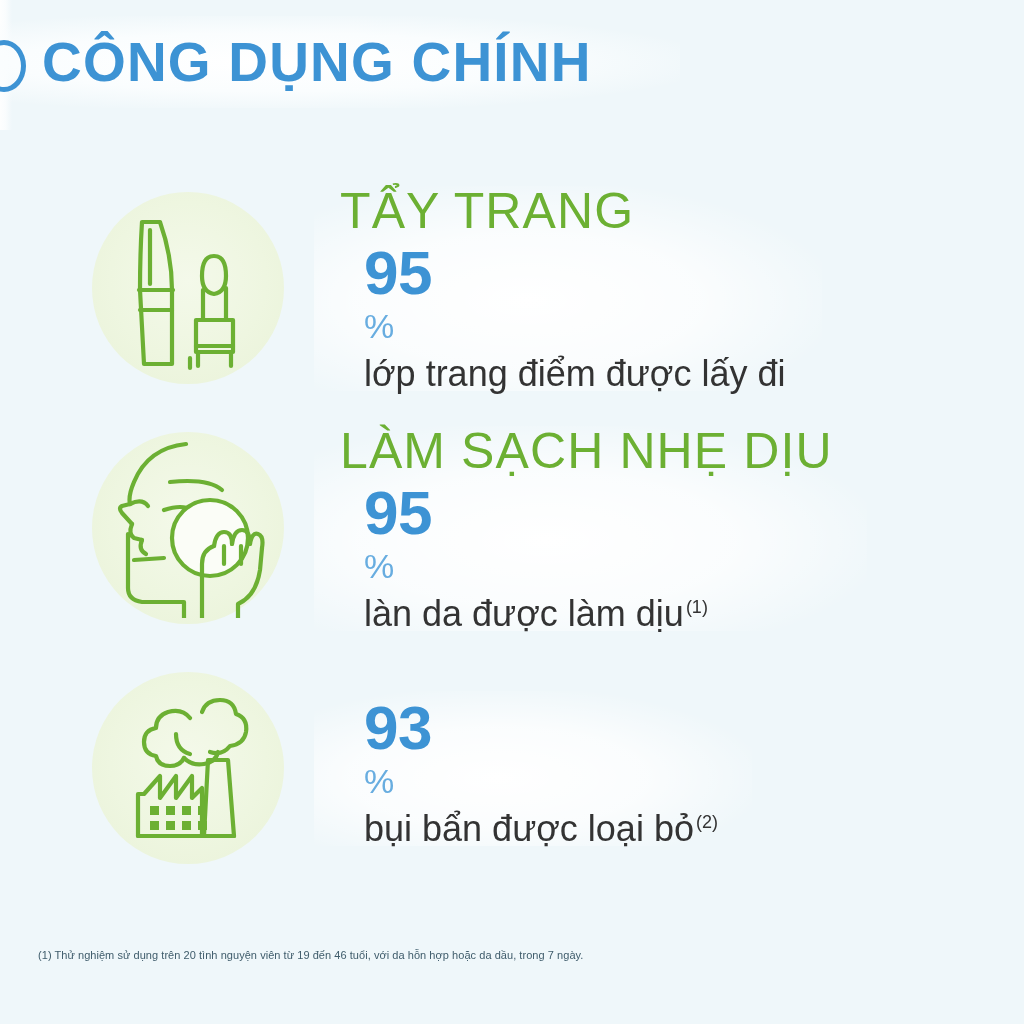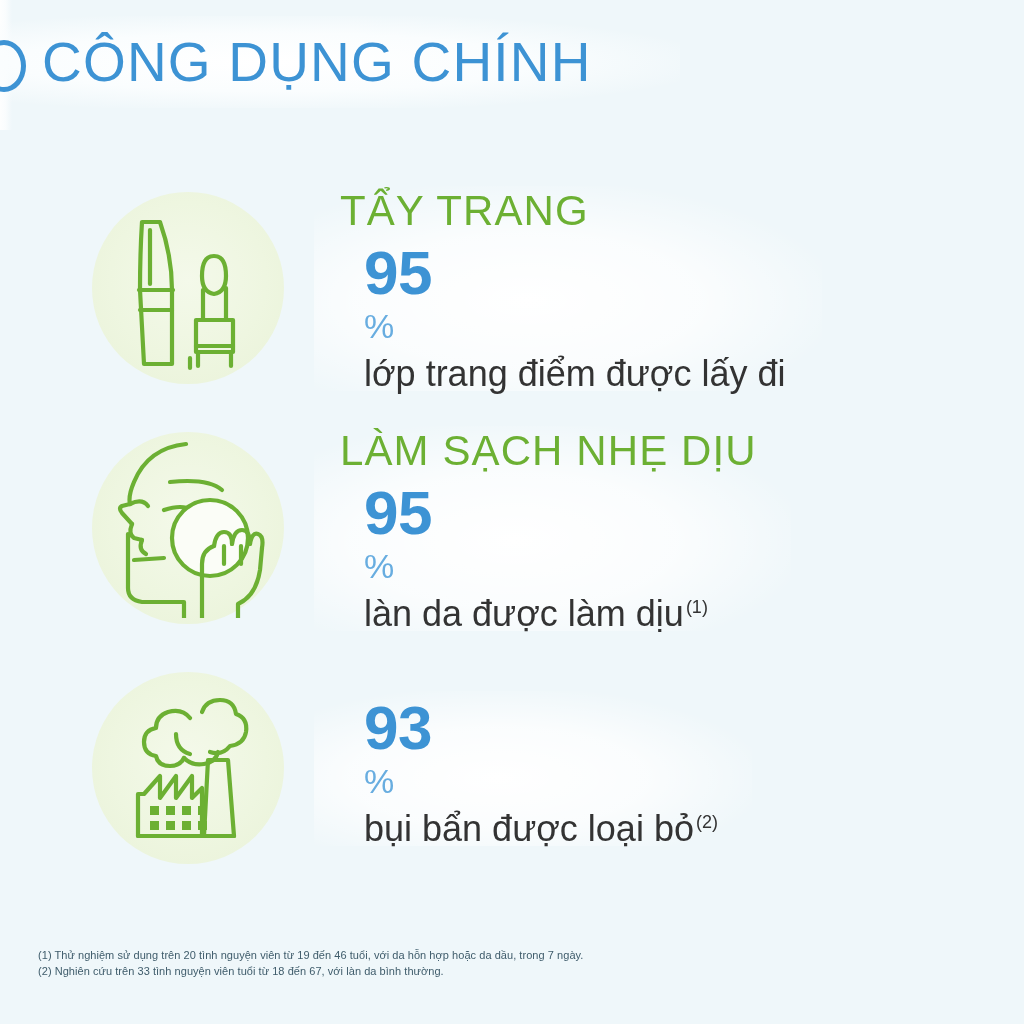--- a/index.html
+++ b/index.html
@@ -64,21 +64,21 @@
     clip-path: inset(0 0 0 18px);
   }
   .page-title {
     position: absolute;
     left: 42px;
     top: 14px;
     font-size: 55px;
     line-height: 64px;
     letter-spacing: 1.2px;
     color: #3d93d4;
-    font-weight: 400;
+    font-weight: 700;
     white-space: nowrap;
   }
 
   
   .benefits {
     position: absolute;
     left: 0;
     top: 168px;
     width: 1024px;
   }
@@ -118,21 +118,21 @@
     height: 180px;
   }
 
   .benefit-text {
     position: relative;
     margin-left: 52px;
     padding-top: 4px;
   }
   .benefit-title {
     color: #6cb033;
-    font-size: 42px;
+    font-size: 50px;
     line-height: 50px;
     letter-spacing: 1.1px;
     font-weight: 400;
     white-space: nowrap;
   }
   .benefit-stat {
     display: flex;
     align-items: baseline;
     margin-top: 4px;
     white-space: nowrap;
@@ -319,16 +319,15 @@
           <span class="stat-percent">%</span>
           <span class="stat-caption"><span>bụi bẩn được loại bỏ</span><span class="sup">(2)</span></span>
         </div>
       </div>
     </div>
 
   </div>
 
   <div class="footnotes">
     <div class="footnote">(1) Thử nghiệm sử dụng trên 20 tình nguyện viên từ 19 đến 46 tuổi, với da hỗn hợp hoặc da dầu, trong 7 ngày.</div>
-    <div class="footnote">(2) Nghiên cứu trên 33 tình nguyện viên tuổi từ 18 đến 67, với làn da bình thường.</div>
   </div>
 
 </div>
 
 </body></html>

